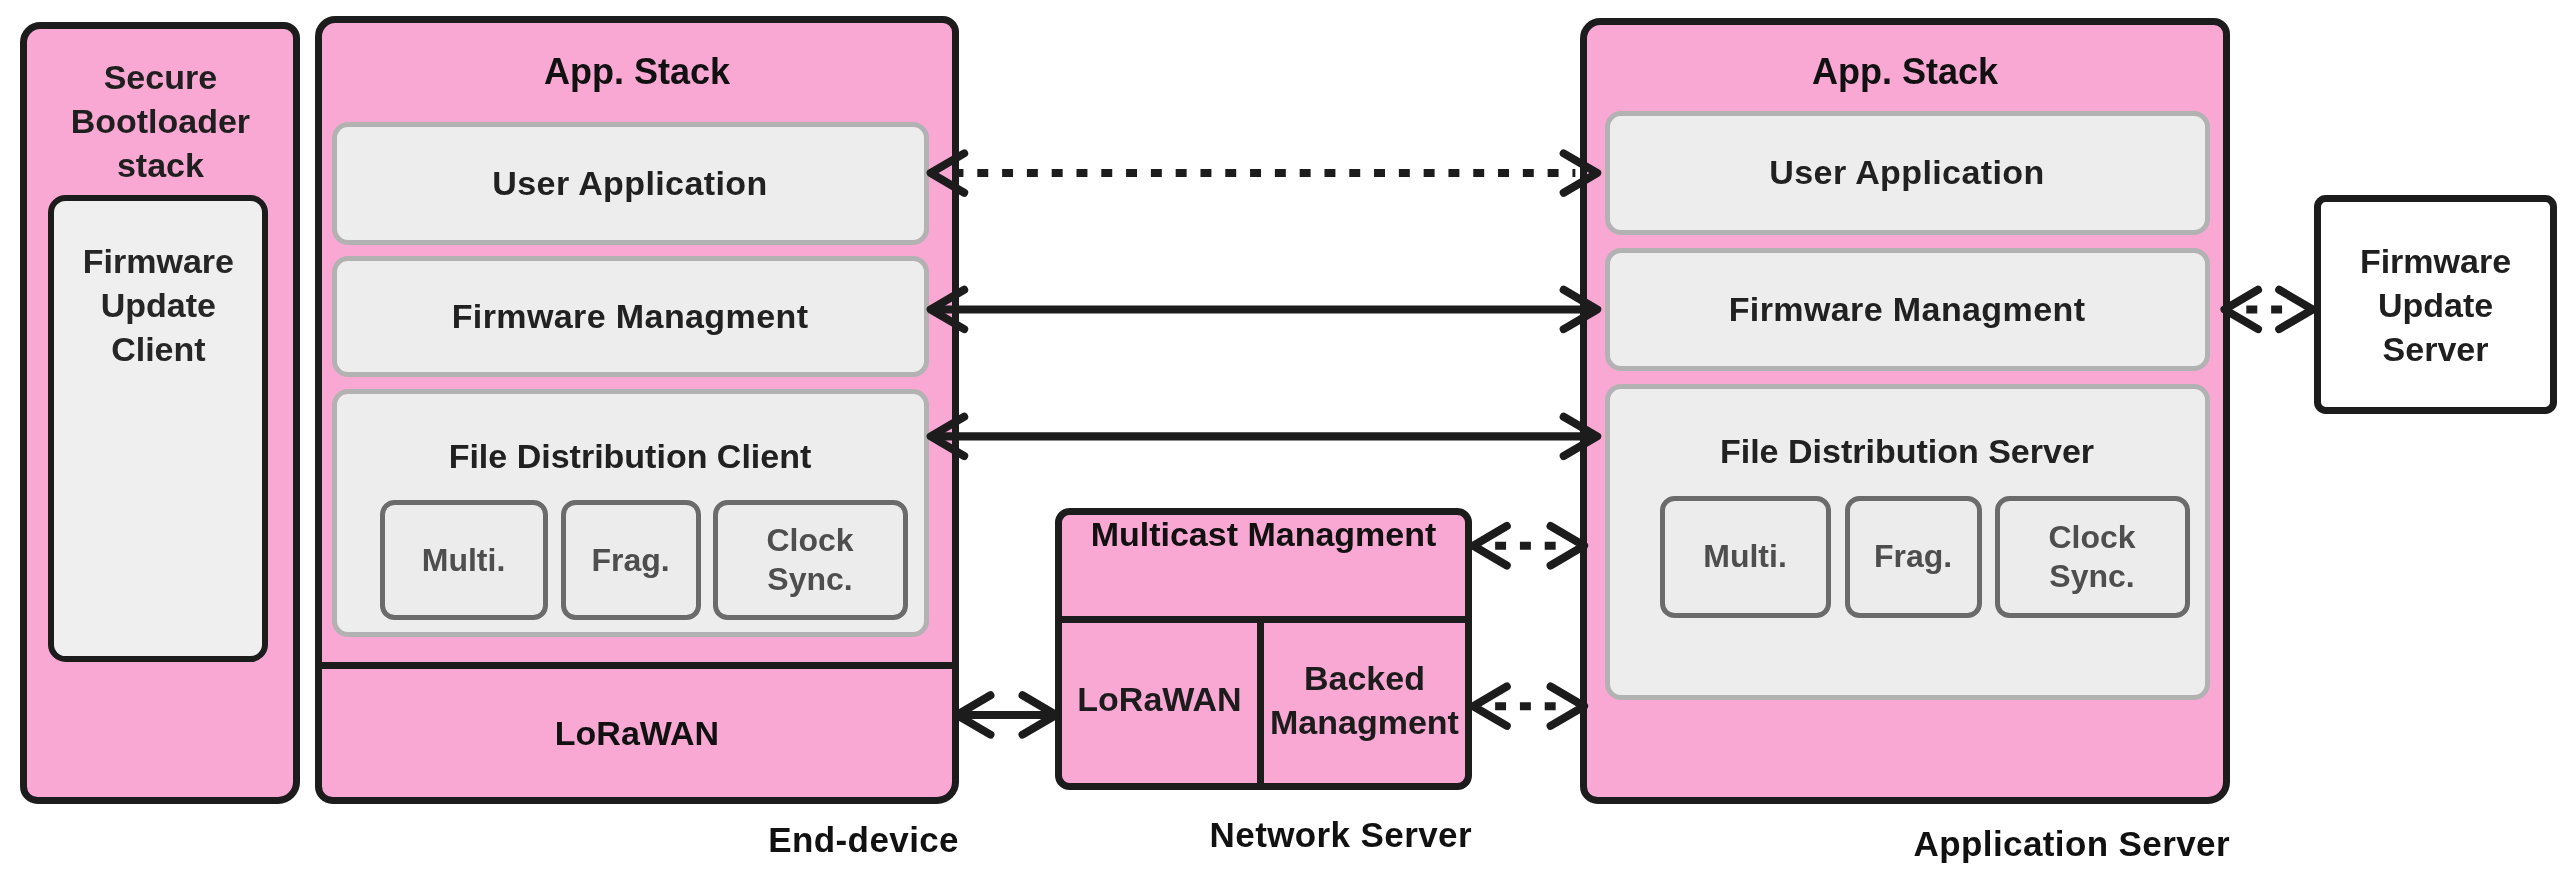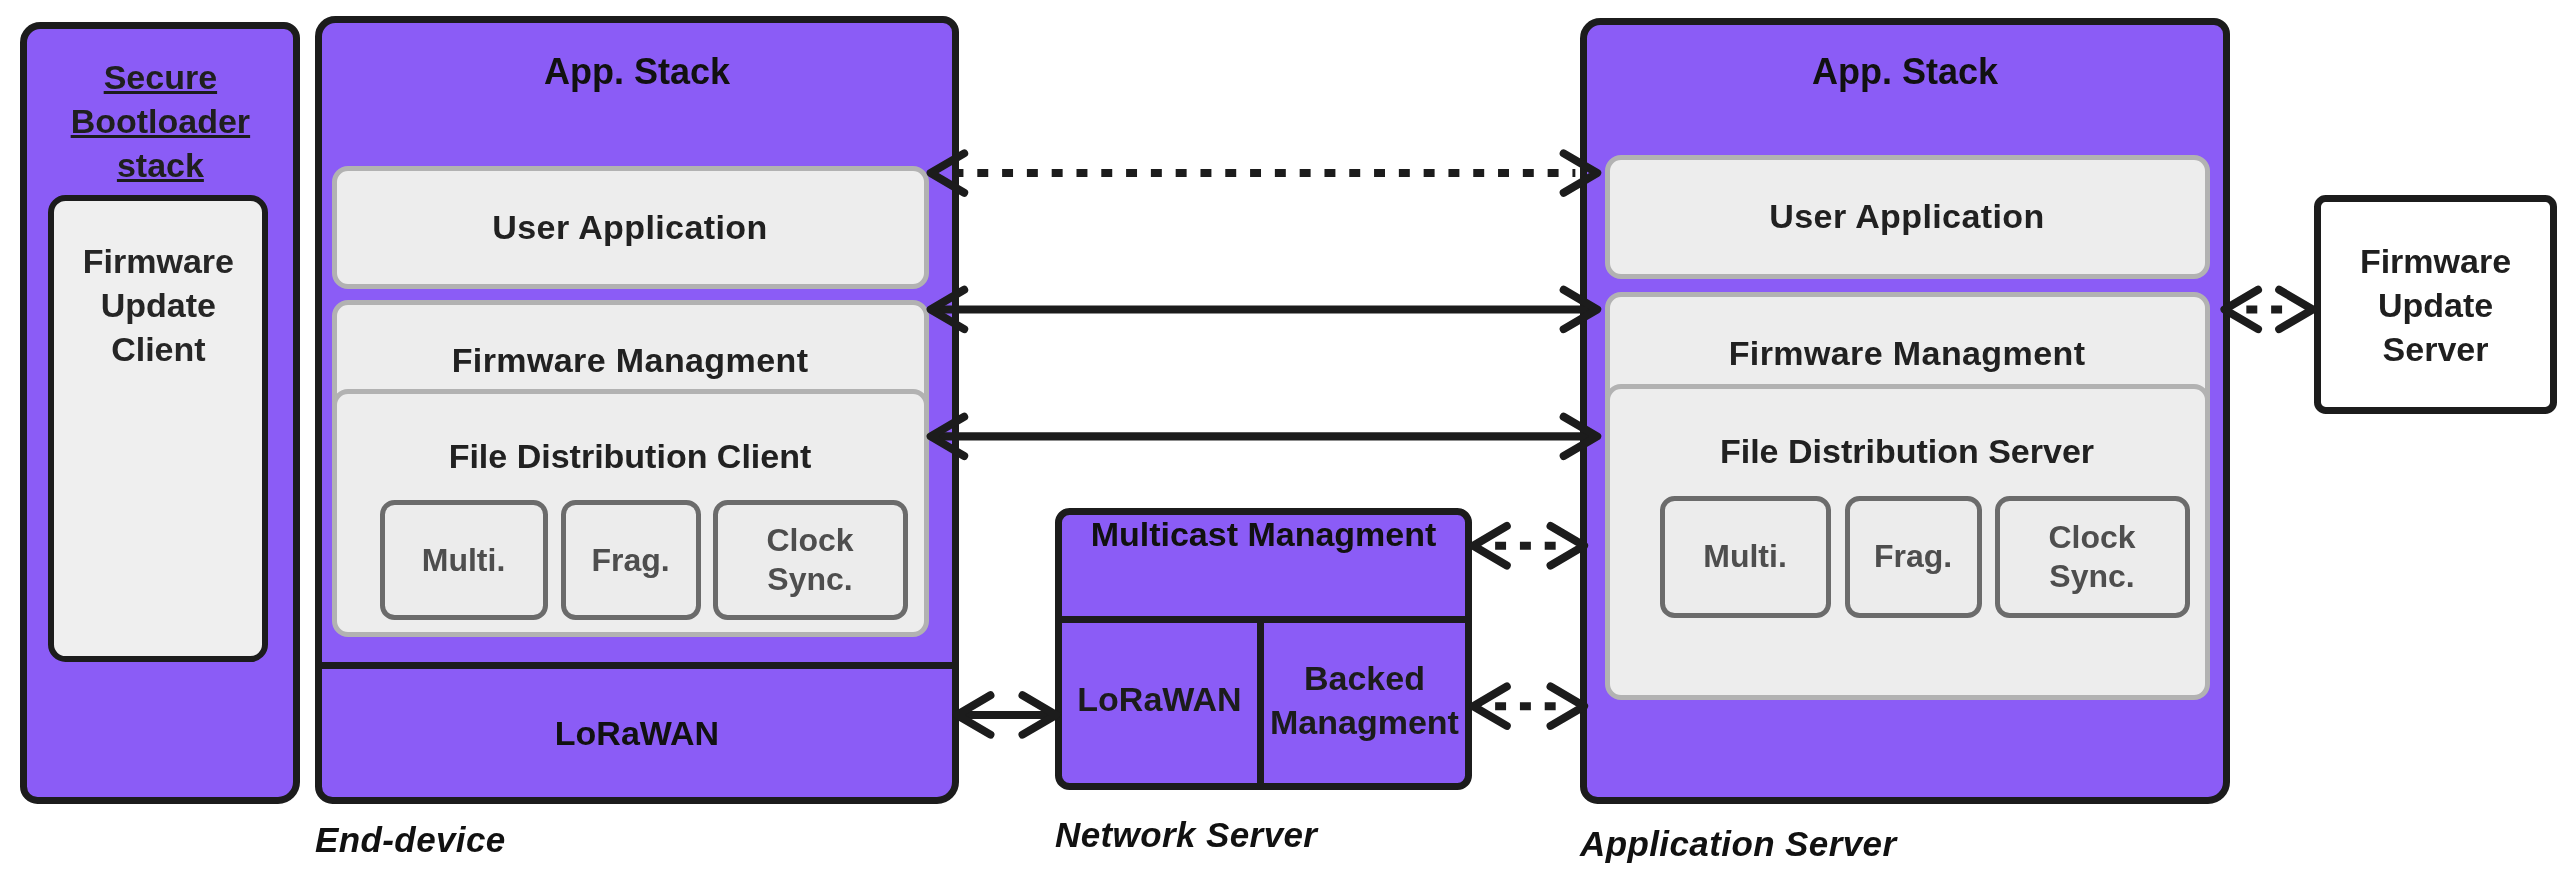--- a/index.html
+++ b/index.html
@@ -1,24 +1,24 @@
 <!DOCTYPE html>
 <html style="font-size:11.7px"><head>
 <meta charset="utf-8">
 <style>
   html,body{margin:0;padding:0;width:2576px;height:872px;background:#ffffff;overflow:hidden;}
   body{font-family:"Liberation Sans","DejaVu Sans",sans-serif;font-weight:bold;color:#1c1c1c;}
   .abs{position:absolute;box-sizing:border-box;}
-  .outer{background:#8b5cf6;border:7.3px solid #1c1c1c;border-radius:20.4px 16px 22px 17.5px;text-decoration:underline;}
+  .outer{background:#f9a8d4;border:7.3px solid #1c1c1c;border-radius:20.4px 16px 22px 17.5px;}
   .grayBox{background:#ededed;border:5.8px solid #b2b2b2;border-radius:16px;}
   .subBox{background:#ececec;border:5.8px solid #6b6b6b;border-radius:14.6px;color:#4e4e4e;}
   .flexc{display:flex;align-items:center;justify-content:center;text-align:center;}
-  .rowLabel{font-size:34px;color:#212121;letter-spacing:0.4px;margin-top:44px;}
+  .rowLabel{font-size:34px;color:#212121;letter-spacing:0.4px;}
   .stackTitle{position:absolute;left:0;right:0;text-align:center;font-size:36px;color:#111111;}
-  .caption{position:absolute;text-align:left;font-size:35px;color:#111111;letter-spacing:0.4px;font-style:italic;}
+  .caption{position:absolute;text-align:right;font-size:35px;color:#111111;letter-spacing:0.4px;}
   .mlines{line-height:44px;font-size:34px;text-align:center;color:#1f1f1f;}
   .subLabel{font-size:32px;line-height:39px;}
   .transportRow{position:absolute;left:0;right:0;bottom:0;border-top:7.3px solid #1c1c1c;
     display:flex;align-items:center;justify-content:center;font-size:34px;color:#111111;}
   .fdTitle{position:absolute;left:0;right:0;top:31px;text-align:center;font-size:34px;color:#212121;margin-top:12px;}
   #arrows{position:absolute;left:0;top:0;pointer-events:none;}
   #arrows line,#arrows path{stroke:#1c1c1c;stroke-width:11;fill:none;}
   #arrows .dashed{stroke-dasharray:15 19;}
   #arrows .head{stroke-linecap:round;stroke-linejoin:round;}
   .nsHeader{position:absolute;left:0;right:0;top:0;height:101px;border-bottom:7.3px solid #1c1c1c;

